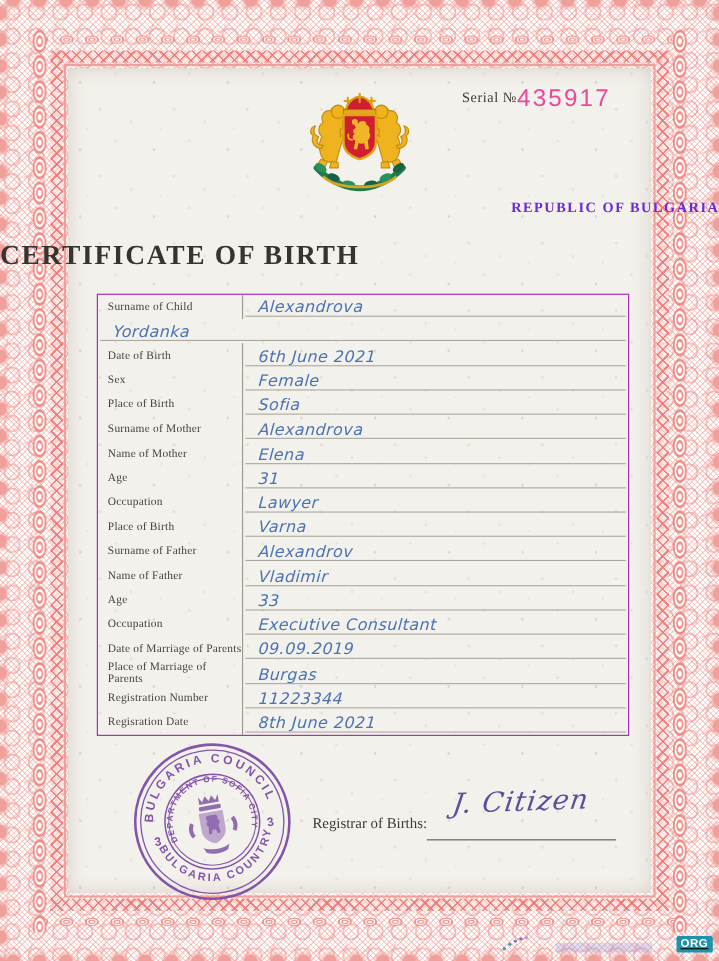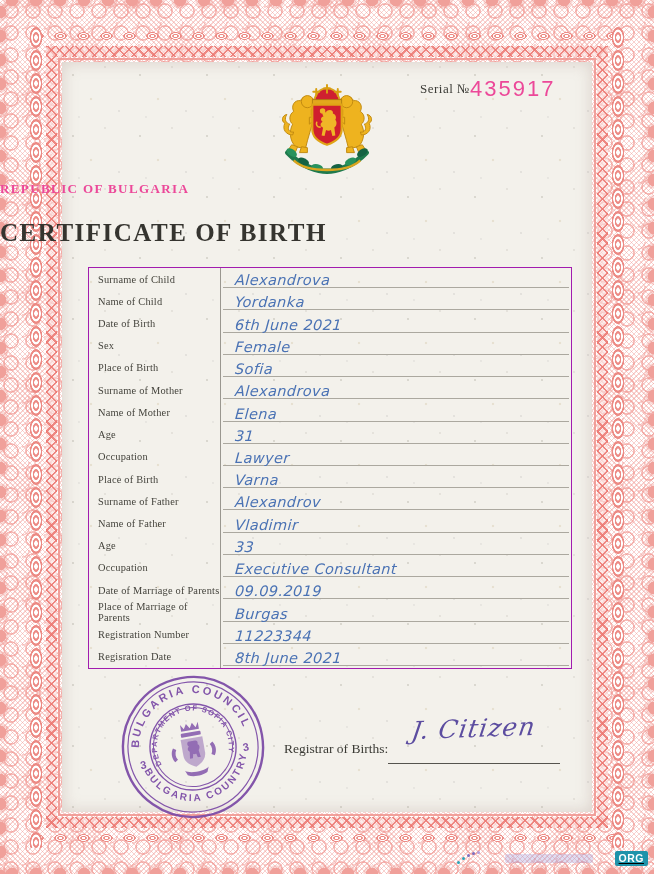--- a/index.html
+++ b/index.html
@@ -72,22 +72,22 @@
     box-shadow:inset 0 0 16px rgba(150,120,110,.28);
   }
 
   
   .serial { position:absolute; top:76px; left:420px; display:flex; align-items:center; gap:0; z-index:3; }
   .serial-label { font-size:13px; color:#3b3b36; letter-spacing:.5px; }
   .serial-number { font-family:Liberation Sans, sans-serif; font-size:22px; color:#ec4899; letter-spacing:2px; }
 
   .coat { position:absolute; left:261px; top:84px; width:132px; height:98px; z-index:2; }
 
-  .country-name { position:absolute; top:181px; left:0; width:100%; text-align:left;
-    font-size:13px; font-weight:700; letter-spacing:1.4px; color:#ec4899; z-index:2; }
+  .country-name { position:absolute; top:181px; left:0; width:100%; text-align:right;
+    font-size:13px; font-weight:700; letter-spacing:1.4px; color:#6d28d9; z-index:2; }
   .cert-title { position:absolute; top:219px; left:0; width:100%; text-align:left;
     font-size:25px; font-weight:700; letter-spacing:1.5px; color:#35342f; z-index:2; }
 
   
   .detail-table { position:absolute; left:88px; top:267px; width:482px; height:400px;
     border:1px solid #a21caf; display:grid; grid-template-rows:repeat(18, 1fr); z-index:2; }
   .row { display:flex; min-height:0; }
   .cell-label { width:122px; border-right:1px solid #9a978f; display:flex; align-items:center;
     padding-left:9px; font-size:10.4px; color:#45443d; letter-spacing:.2px; }
   .cell-value { flex:1; position:relative; }
@@ -100,21 +100,21 @@
   
   .stamp-svg { position:absolute; left:117px; top:671px; width:152px; height:152px; z-index:5; opacity:.93; }
   .registrar-label { position:absolute; left:284px; top:741px; font-size:13.5px; color:#3a3a34; z-index:3; }
   .sig-line { position:absolute; left:388px; top:745px; width:172px; height:18px;
     border-bottom:1.5px solid #55544e; z-index:3; }
   .signature { position:absolute; left:412px; top:714px; z-index:4;
     font-family:"DejaVu Serif", serif; font-style:italic; font-size:25px;
     color:#5c4da0; transform:skewX(-10deg) rotate(-2deg); letter-spacing:1px; }
 
   
-  .watermark { position:absolute; right:6px; bottom:8px; display:flex; align-items:center; gap:22px; z-index:6;text-decoration:underline; }
+  .watermark { position:absolute; right:6px; bottom:8px; display:flex; align-items:flex-end; gap:22px; z-index:6;text-decoration:underline; }
   .wm-dots { position:relative; width:26px; height:16px; }
   .wm-dots i { position:absolute; border-radius:50%; display:block; }
   .wm-blur { width:88px; height:9px; border-radius:2px; background:rgba(150,145,215,.3); }
   .org-badge { background:#1f93aa; color:#fff; font-family:"Liberation Sans", sans-serif;
     font-size:10.5px; font-weight:700; padding:1px 4px 2px 4px; border-radius:2px; letter-spacing:.5px; }
 
   .stamp-text { font-family:"Liberation Sans", sans-serif; font-weight:700; fill:#7b4aa6; }
 </style>
 </head>
 <body>
@@ -187,21 +187,20 @@
   <div class="cert-title">CERTIFICATE OF BIRTH</div>
 
   <div class="detail-table">
     <div class="row">
       <div class="cell-label">Surname of Child</div>
       <div class="cell-value">
           <span class="value-text">Alexandrova</span>
         </div>
     </div>
     <div class="row">
-      <div class="cell-label">Name of Child</div>
       <div class="cell-value">
           <span class="value-text">Yordanka</span>
         </div>
     </div>
     <div class="row">
       <div class="cell-label">Date of Birth</div>
       <div class="cell-value">
           <span class="value-text">6th June 2021</span>
         </div>
     </div>

